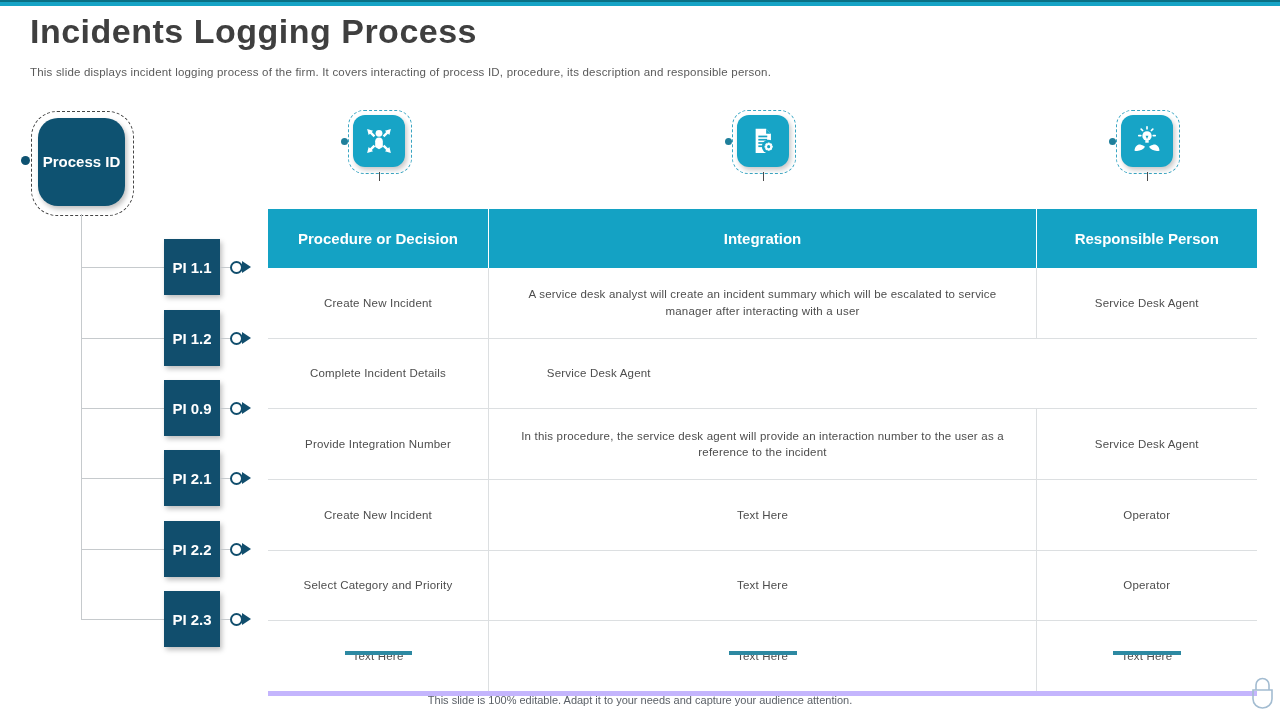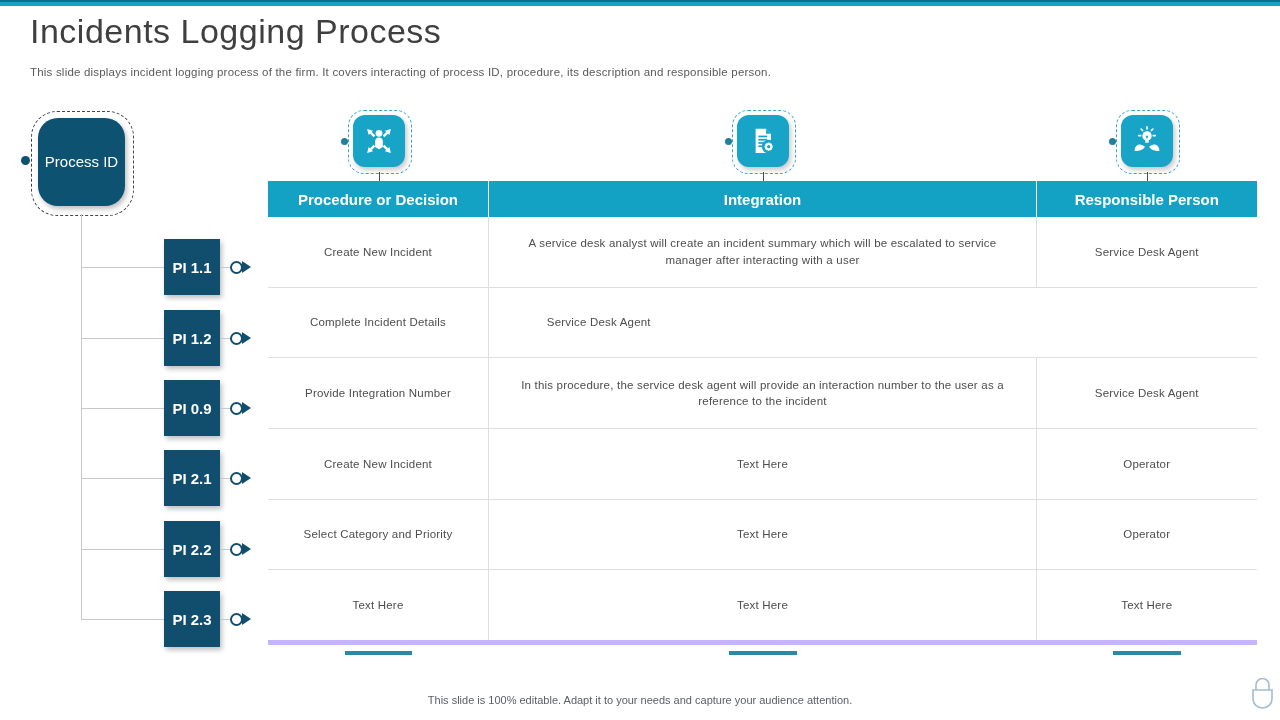--- a/index.html
+++ b/index.html
@@ -4,27 +4,27 @@
 <style>
   html,body{margin:0;padding:0;width:1280px;height:720px;background:#fff;overflow:hidden;
     font-family:"Liberation Sans", sans-serif;}
   .slide{position:relative;width:1280px;height:720px;background:#ffffff;}
   .abs{position:absolute;}
 
   
   .topbar{left:0;top:0;width:1280px;height:4px;background:#16a4c6;border-top:2px solid #0a7085;}
 
   
-  .title{left:30px;top:12px;font-size:34px;font-weight:400;color:#3f3f3f;letter-spacing:.5px;}
+  .title{left:30px;top:12px;font-size:34px;font-weight:700;color:#3f3f3f;letter-spacing:.5px;}
   .subtitle{left:30px;top:66px;font-size:11.5px;color:#5a5a5a;letter-spacing:.2px;}
 
   
   .process-frame{left:31px;top:111px;width:101px;height:103px;border:1px dashed #454545;border-radius:26px;}
   .process-box{left:38px;top:118px;width:87px;height:88px;border-radius:20px;background:#0e5271;
-    color:#fff;font-weight:normal;font-size:15px;display:flex;align-items:center;justify-content:center;
+    color:#fff;font-weight:bold;font-size:15px;display:flex;align-items:center;justify-content:center;
     text-align:center;line-height:1.25;box-shadow:2px 3px 5px rgba(0,0,0,.25);padding:0 4px;box-sizing:border-box;}
   .process-dot{left:21px;top:156px;width:9px;height:9px;border-radius:50%;background:#0e5271;}
 
   
   .trunk{left:81px;top:214px;width:1px;height:406px;background:#c6cacd;}
   .branch{left:81px;width:83px;height:1px;background:#c6cacd;}
 
   
   .pi-box{left:164px;width:56px;height:56px;background:#114e6d;color:#fff;font-weight:bold;font-size:15px;
     display:flex;align-items:center;justify-content:center;box-shadow:2px 3px 5px rgba(0,0,0,.25);}
@@ -34,21 +34,21 @@
 
   
   .icon-frame{top:110px;width:62px;height:62px;border:1px dashed #3aa6c3;border-radius:16px;}
   .icon-box{top:115px;width:52px;height:52px;border-radius:12px;background:#17a4c6;display:flex;
     align-items:center;justify-content:center;box-shadow:2px 3px 5px rgba(0,0,0,.22);}
   .icon-dot{top:138px;width:7px;height:7px;border-radius:50%;background:#1f7f9b;}
   .icon-stem{top:172px;width:1px;height:9px;background:#4a4a4a;}
 
   
   .table{left:268px;top:181px;width:989px;}
-  .thead{display:flex;height:36px;background:#14a2c4;}
+  .thead{display:flex;height:59px;background:#14a2c4;margin-top:28px;}
   .th{color:#fff;font-weight:bold;font-size:15px;display:flex;align-items:center;justify-content:center;
     box-sizing:border-box;}
   .th.c1{width:221px;border-right:1.5px solid #fff;}
   .th.c2{width:548px;border-right:1.5px solid #fff;}
   .th.c3{width:219.5px;}
   .tbody{height:423px;display:flex;flex-direction:column;border-bottom:5px solid #c4b5fd;}
   .trow{flex:1;display:flex;border-bottom:1px solid #dcdfe1;}
   .trow:last-child{border-bottom:none;}
   .td{display:flex;align-items:center;justify-content:center;text-align:center;font-size:11.5px;
     color:#4d4d4d;box-sizing:border-box;line-height:1.45;letter-spacing:.2px;}

